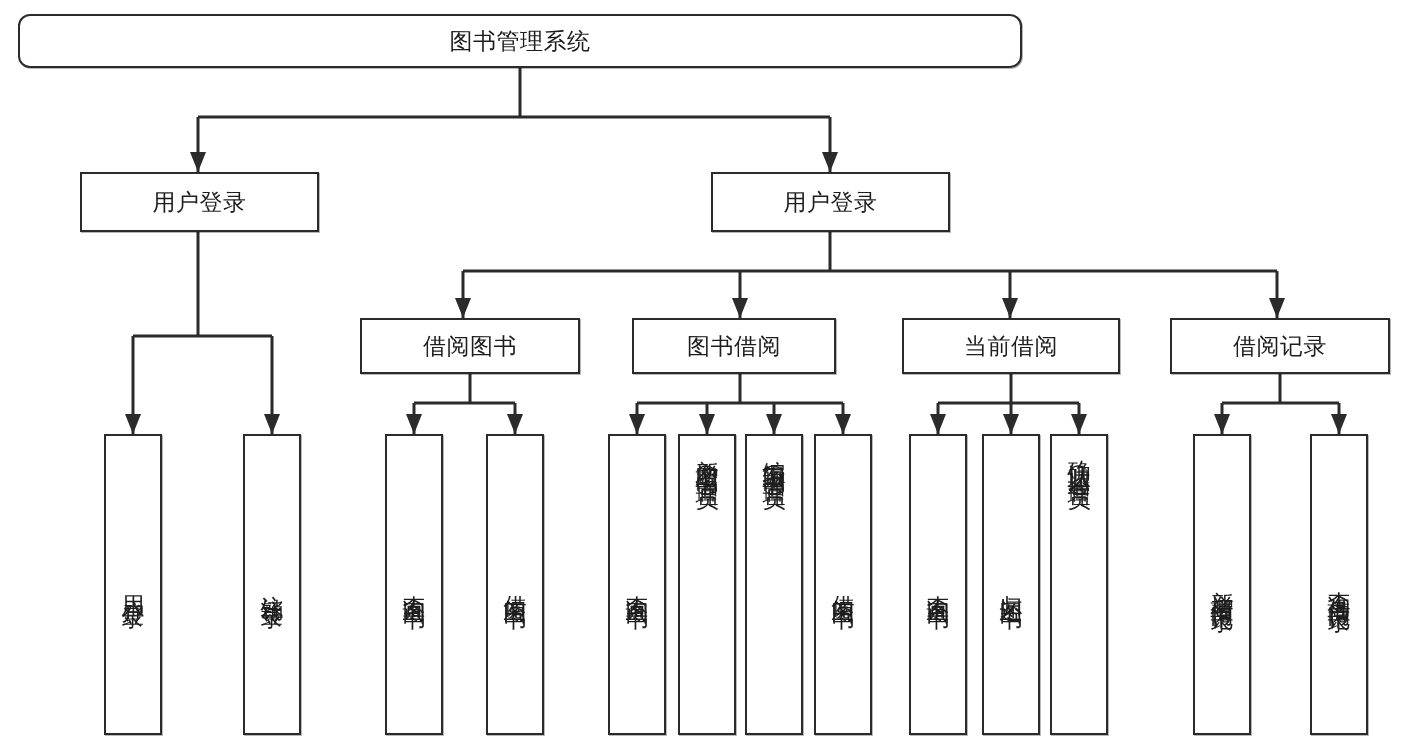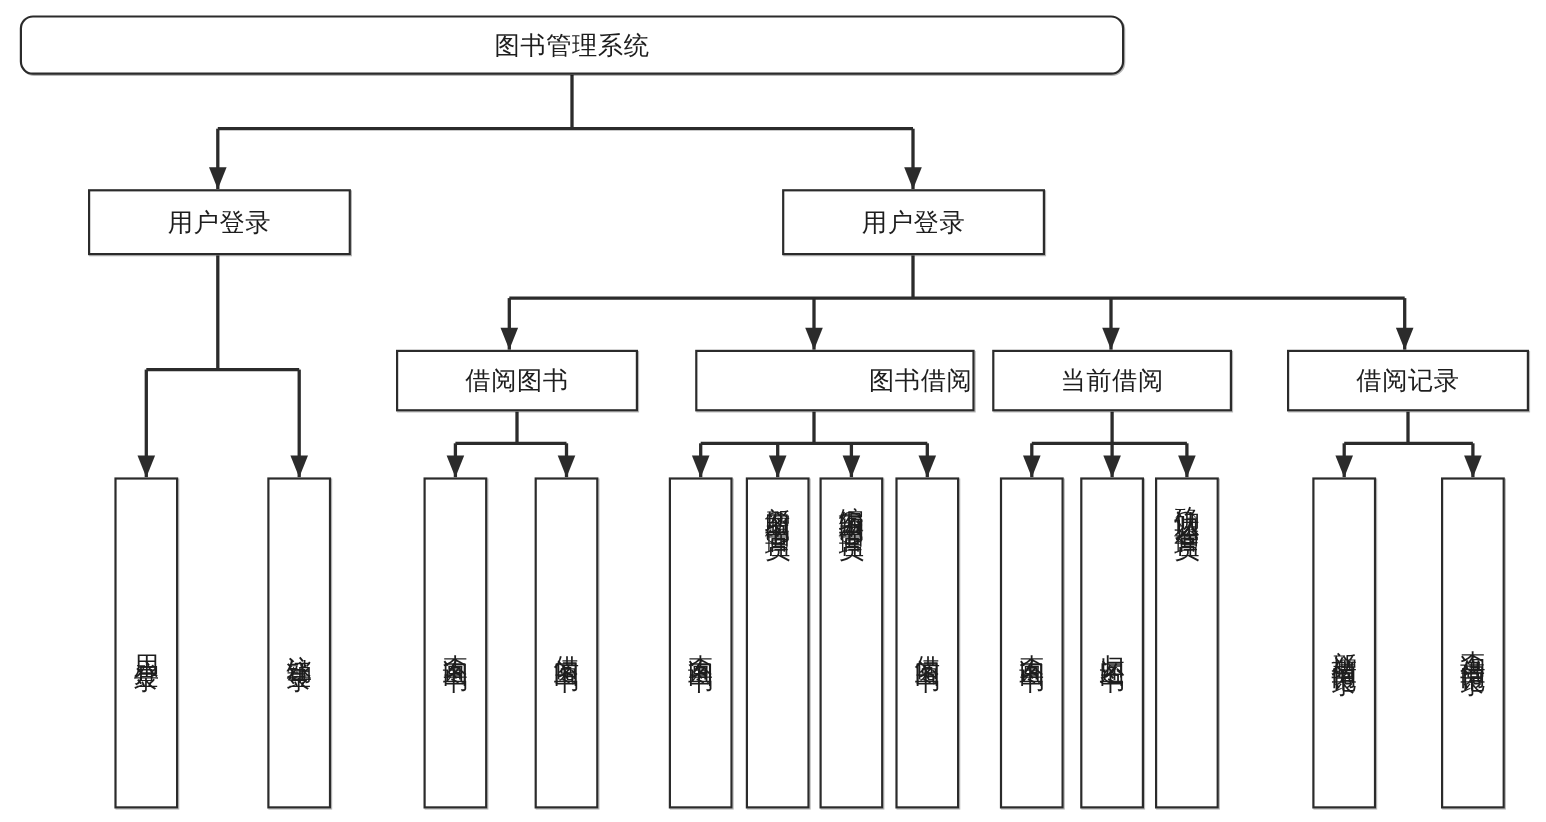--- a/index.html
+++ b/index.html
@@ -141,21 +141,21 @@
   <div class="node horizontal" style="left: 80px; top: 172px; width: 239px; height: 60px;">
     <span class="node-label">用户登录</span>
   </div>
   <div class="node horizontal" style="left: 711px; top: 172px; width: 239px; height: 60px;">
     <span class="node-label">用户登录</span>
   </div>
 
   <div class="node horizontal" style="left: 360px; top: 318px; width: 220px; height: 56px;">
     <span class="node-label">借阅图书</span>
   </div>
-  <div class="node horizontal" style="left: 632px; top: 318px; width: 254px; height: 56px; justify-content: flex-end;">
+  <div class="node horizontal" style="left: 632px; top: 318px; width: 204px; height: 56px;">
     <span class="node-label">图书借阅</span>
   </div>
   <div class="node horizontal" style="left: 902px; top: 318px; width: 218px; height: 56px;">
     <span class="node-label">当前借阅</span>
   </div>
   <div class="node horizontal" style="left: 1170px; top: 318px; width: 220px; height: 56px;">
     <span class="node-label">借阅记录</span>
   </div>
 
   <div class="node vertical centered" style="left: 104px; top: 434px; width: 58px; height: 301px;">

